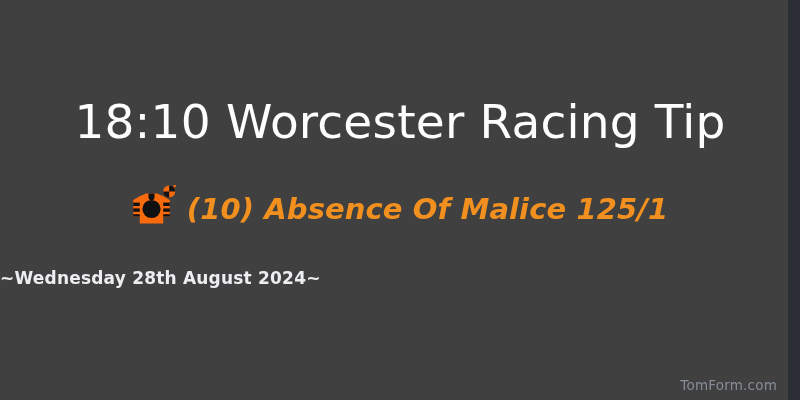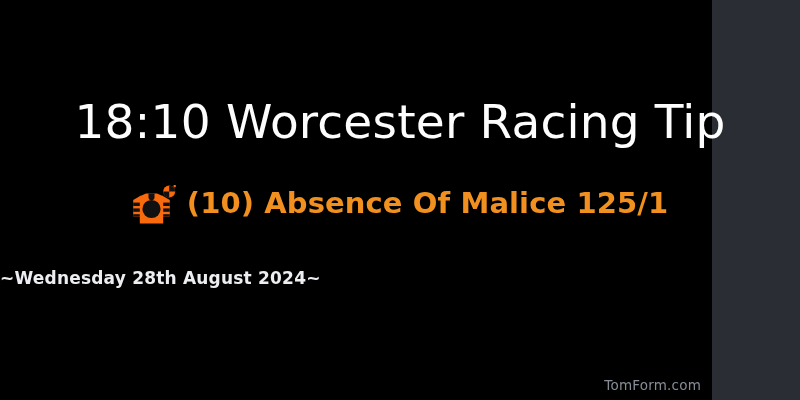--- a/index.html
+++ b/index.html
@@ -9,24 +9,24 @@
   }
   body {
     width: 800px;
     height: 400px;
     background: #2a2d33;
     font-family: "DejaVu Sans", sans-serif;
     overflow: hidden;
   }
   .card {
     position: relative;
-    width: 712px;
+    width: 788px;
     height: 400px;
     box-sizing: border-box;
-    background: #000000;
+    background: #404040;
   }
 
   
   .title-row {
     position: absolute;
     top: 93px;
     left: 0;
     width: 800px;
     text-align: center;
   }
@@ -41,22 +41,23 @@
     white-space: nowrap;
   }
 
   
   .selection-row {
     position: absolute;
     top: 183px;
     left: 0;
     width: 800px;
     display: flex;
-    align-items: flex-start;
+    align-items: flex-end;
     justify-content: center;
+    font-style: italic;
   }
   .silks {
     flex: 0 0 auto;
     width: 46px;
     height: 46px;
     margin-right: 9px;
     display: block;
   }
   .horse-line {
     flex: 0 0 auto;

